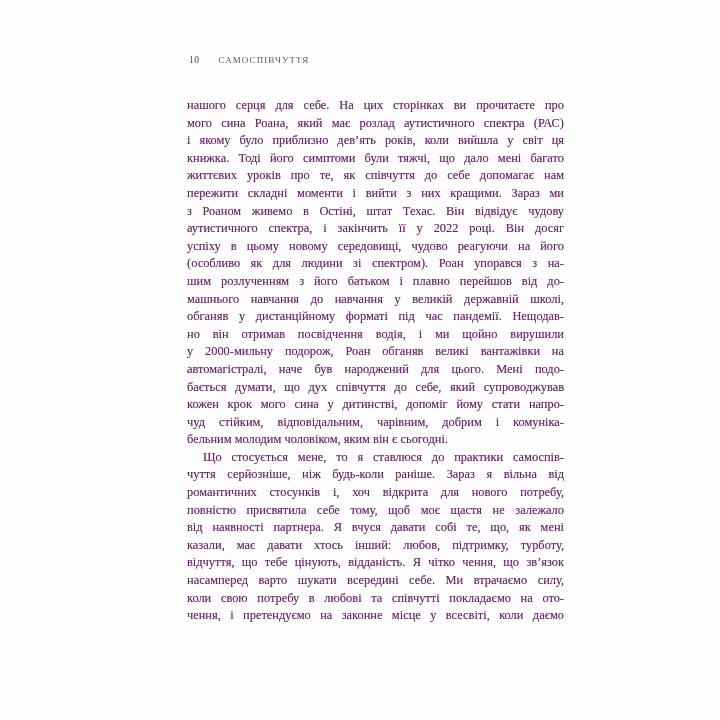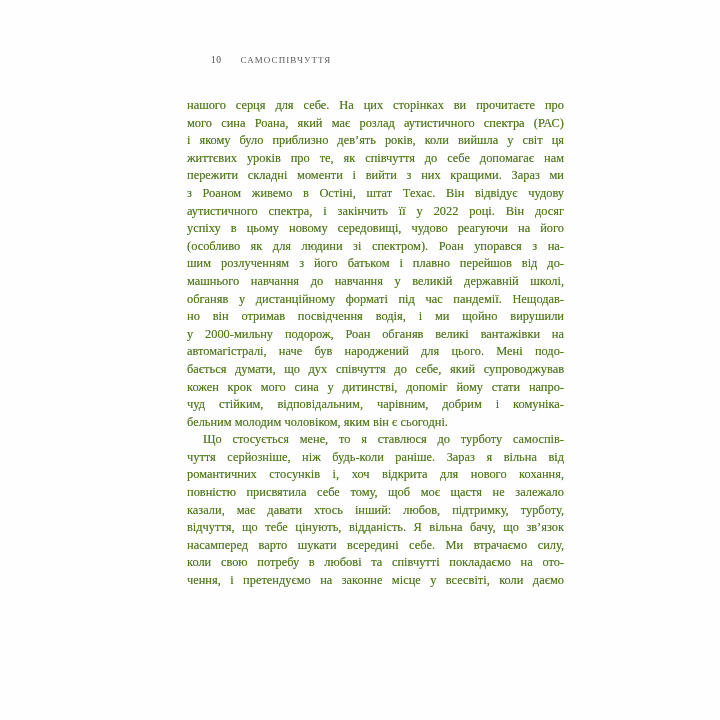--- a/index.html
+++ b/index.html
@@ -17,39 +17,38 @@
   }
   .running-head {
     position: absolute;
     top: 55px;
     left: 189px;
     width: 377px;
     color: #575757;
     font-size: 9.5px;
     letter-spacing: 0.5px;
     white-space: nowrap;
-    margin-left: 22px;
   }
   .running-head .page-number {
     display: inline-block;
     margin-right: 19px;
     color: #4c4c4c;
   }
   .running-head .running-title {
     display: inline-block;
     font-size: 9px;
     letter-spacing: 1.1px;
     color: #585858;
   }
   .text-block {
     position: absolute;
     top: 97px;
     left: 187px;
     width: 377px;
-    color: #4d7c0f;
+    color: #701a75;
     font-size: 12.4px;
     line-height: 17.6px;
     text-shadow: 0 0 0.5px rgba(56,56,56,0.45);
   }
   .line {
     text-align: justify;
     text-align-last: justify;
     height: 17.6px;
     overflow: hidden;
   }
@@ -64,39 +63,41 @@
 <body>
 
 <div class="canvas">
   <div class="running-head">
     <span class="page-number">10</span><span class="running-title">САМОСПІВЧУТТЯ</span>
   </div>
   <div class="text-block">
       <div class="line">нашого серця для себе. На цих сторінках ви прочитаєте про</div>
       <div class="line">мого сина Роана, який має розлад аутистичного спектра (РАС)</div>
       <div class="line">і якому було приблизно дев’ять років, коли вийшла у світ ця</div>
+      <div class="line">книжка. Тоді його симптоми були тяжчі, що дало мені багато</div>
       <div class="line">життєвих уроків про те, як співчуття до себе допомагає нам</div>
       <div class="line">пережити складні моменти і вийти з них кращими. Зараз ми</div>
       <div class="line">з Роаном живемо в Остіні, штат Техас. Він відвідує чудову</div>
       <div class="line">аутистичного спектра, і закінчить її у 2022 році. Він досяг</div>
       <div class="line">успіху в цьому новому середовищі, чудово реагуючи на його</div>
       <div class="line">(особливо як для людини зі спектром). Роан упорався з на-</div>
       <div class="line">шим розлученням з його батьком і плавно перейшов від до-</div>
       <div class="line">машнього навчання до навчання у великій державній школі,</div>
       <div class="line">обганяв у дистанційному форматі під час пандемії. Нещодав-</div>
       <div class="line">но він отримав посвідчення водія, і ми щойно вирушили</div>
       <div class="line">у 2000-мильну подорож, Роан обганяв великі вантажівки на</div>
       <div class="line">автомагістралі, наче був народжений для цього. Мені подо-</div>
       <div class="line">бається думати, що дух співчуття до себе, який супроводжував</div>
       <div class="line">кожен крок мого сина у дитинстві, допоміг йому стати напро-</div>
       <div class="line">чуд стійким, відповідальним, чарівним, добрим і комуніка-</div>
       <div class="line flush">бельним молодим чоловіком, яким він є сьогодні.</div>
-      <div class="line indent">Що стосується мене, то я ставлюся до турботу самоспів-</div>
+      <div class="line indent">Що стосується мене, то я ставлюся до практики самоспів-</div>
       <div class="line">чуття серйозніше, ніж будь-коли раніше. Зараз я вільна від</div>
-      <div class="line">романтичних стосунків і, хоч відкрита для нового кохання,</div>
+      <div class="line">романтичних стосунків і, хоч відкрита для нового потребу,</div>
       <div class="line">повністю присвятила себе тому, щоб моє щастя не залежало</div>
+      <div class="line">від наявності партнера. Я вчуся давати собі те, що, як мені</div>
       <div class="line">казали, має давати хтось інший: любов, підтримку, турботу,</div>
-      <div class="line">відчуття, що тебе цінують, відданість. Я вільна бачу, що зв’язок</div>
+      <div class="line">відчуття, що тебе цінують, відданість. Я чітко чення, що зв’язок</div>
       <div class="line">насамперед варто шукати всередині себе. Ми втрачаємо силу,</div>
       <div class="line">коли свою потребу в любові та співчутті покладаємо на ото-</div>
       <div class="line">чення, і претендуємо на законне місце у всесвіті, коли даємо</div>
     </div>
 </div>
 
 </body></html>

